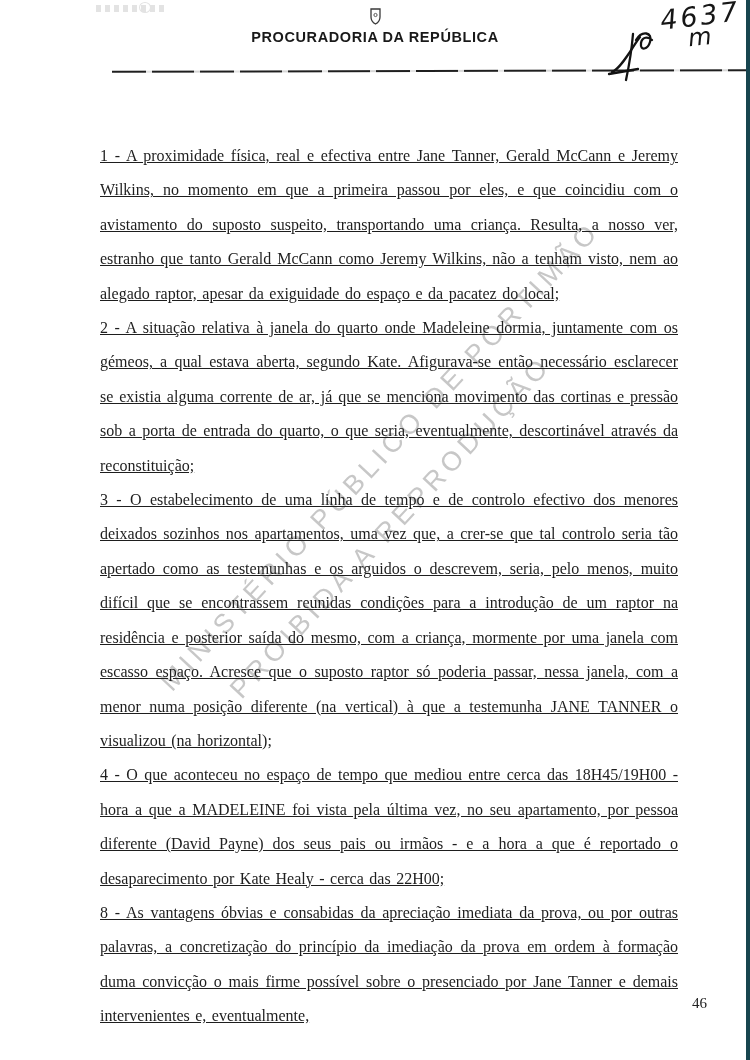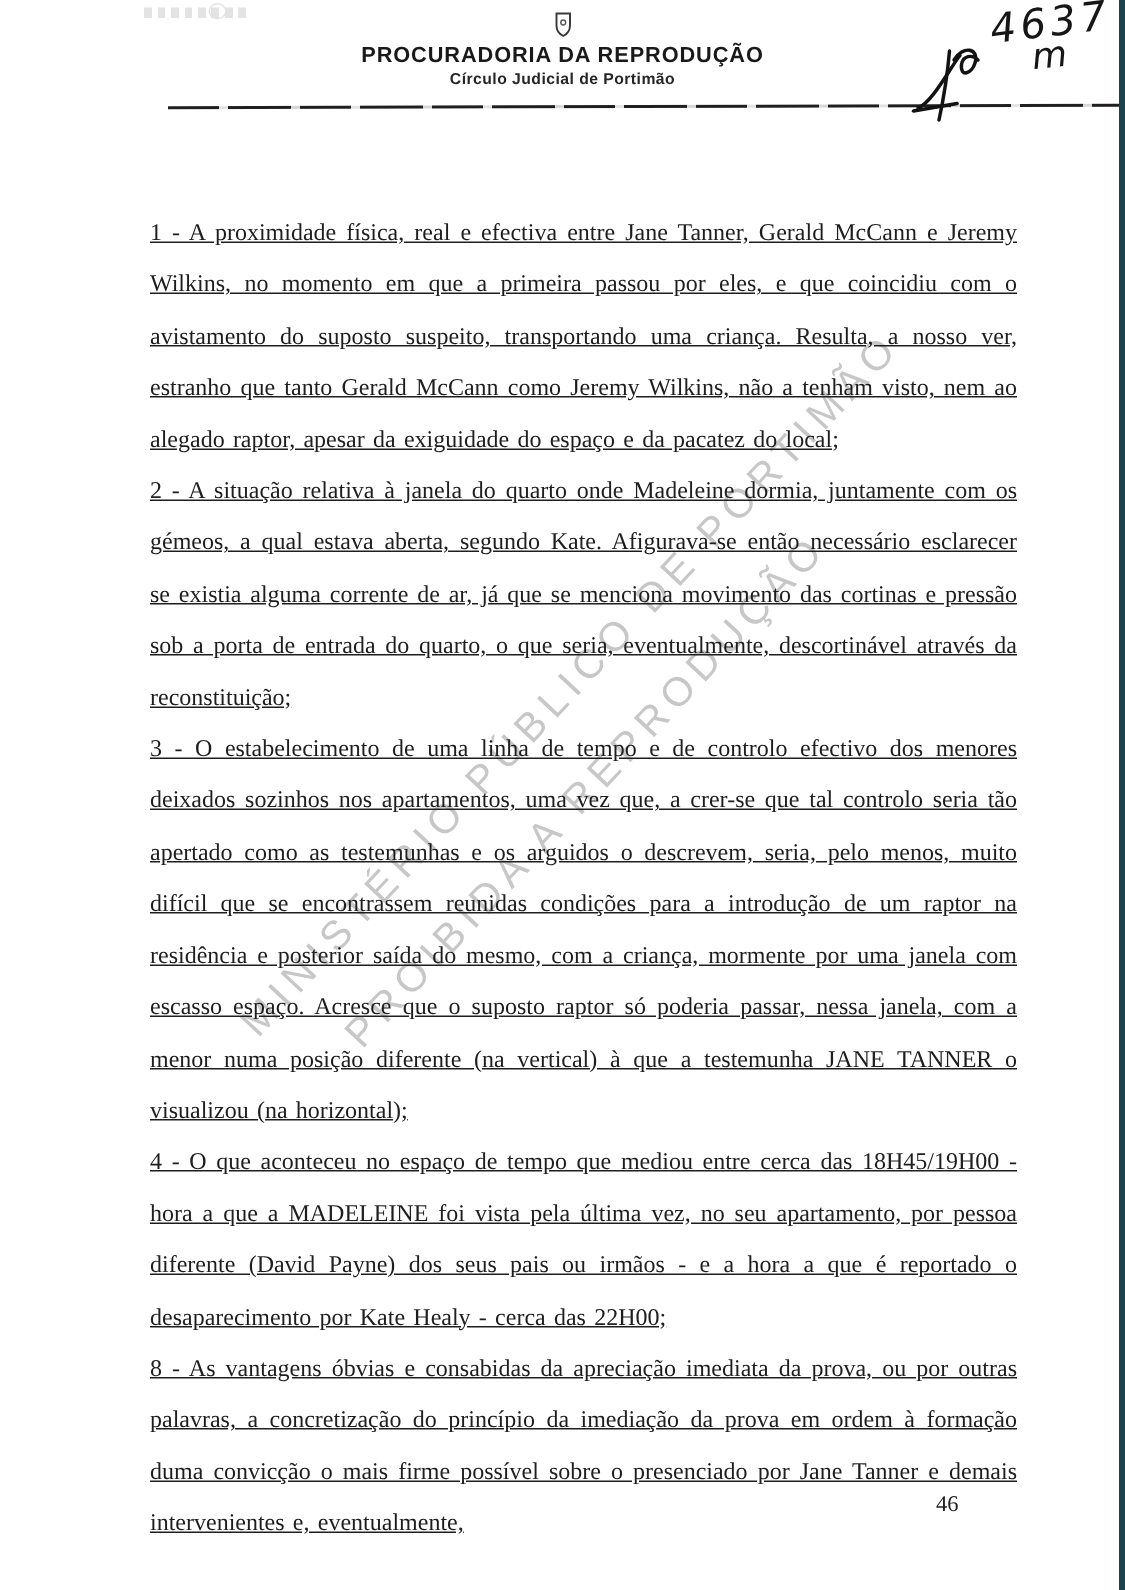--- a/index.html
+++ b/index.html
@@ -101,37 +101,36 @@
     font-size:16px;
     line-height:34.4px;
     text-align:justify;
     text-align-last:left;
     word-spacing:1.5px;
     color:#1e1e1e;
     text-decoration:underline;
   }
 
   .page-number {
-    position:absolute; left:624px; top:995px;
+    position:absolute; left:692px; top:995px;
     font-size:15px; color:#222; z-index:1;
   }
 </style>
 </head>
 <body>
 
 <div class="faded-marks"></div>
 <div class="faded-dot"></div>
 
 <div class="header">
   <svg class="crest" width="13" height="17" viewBox="0 0 13 17">
     <path d="M2 1 H11 V9 C11 13 8.5 15 6.5 16 C4.5 15 2 13 2 9 Z" fill="none" stroke="#3a3a3a" stroke-width="1.3"></path>
     <circle cx="6.5" cy="7" r="1.6" fill="none" stroke="#5a5a5a" stroke-width="1"></circle>
   </svg>
-  <div class="org-name">PROCURADORIA DA REPRODUÇÃO</div>
-  <div class="org-sub">Círculo Judicial de Portimão</div>
+  <div class="org-name">PROCURADORIA DA REPÚBLICA</div>
 </div>
 <div class="header-rule"></div>
 
 <div class="hw-number">4637</div>
 <div class="hw-initial">m</div>
 <svg class="signature" width="64" height="56" viewBox="0 0 64 56">
   <g fill="none" stroke="#131313" stroke-width="2.3" stroke-linecap="round">
     <path d="M6 44 C 16 40, 28 16, 34 9"></path>
     <path d="M30 12 C 36 2, 47 4, 44 14 C 42 21, 34 24, 35 15 C 36 9, 42 8, 46 12"></path>
     <path d="M27 6 C 26 18, 23 38, 20 52"></path>

